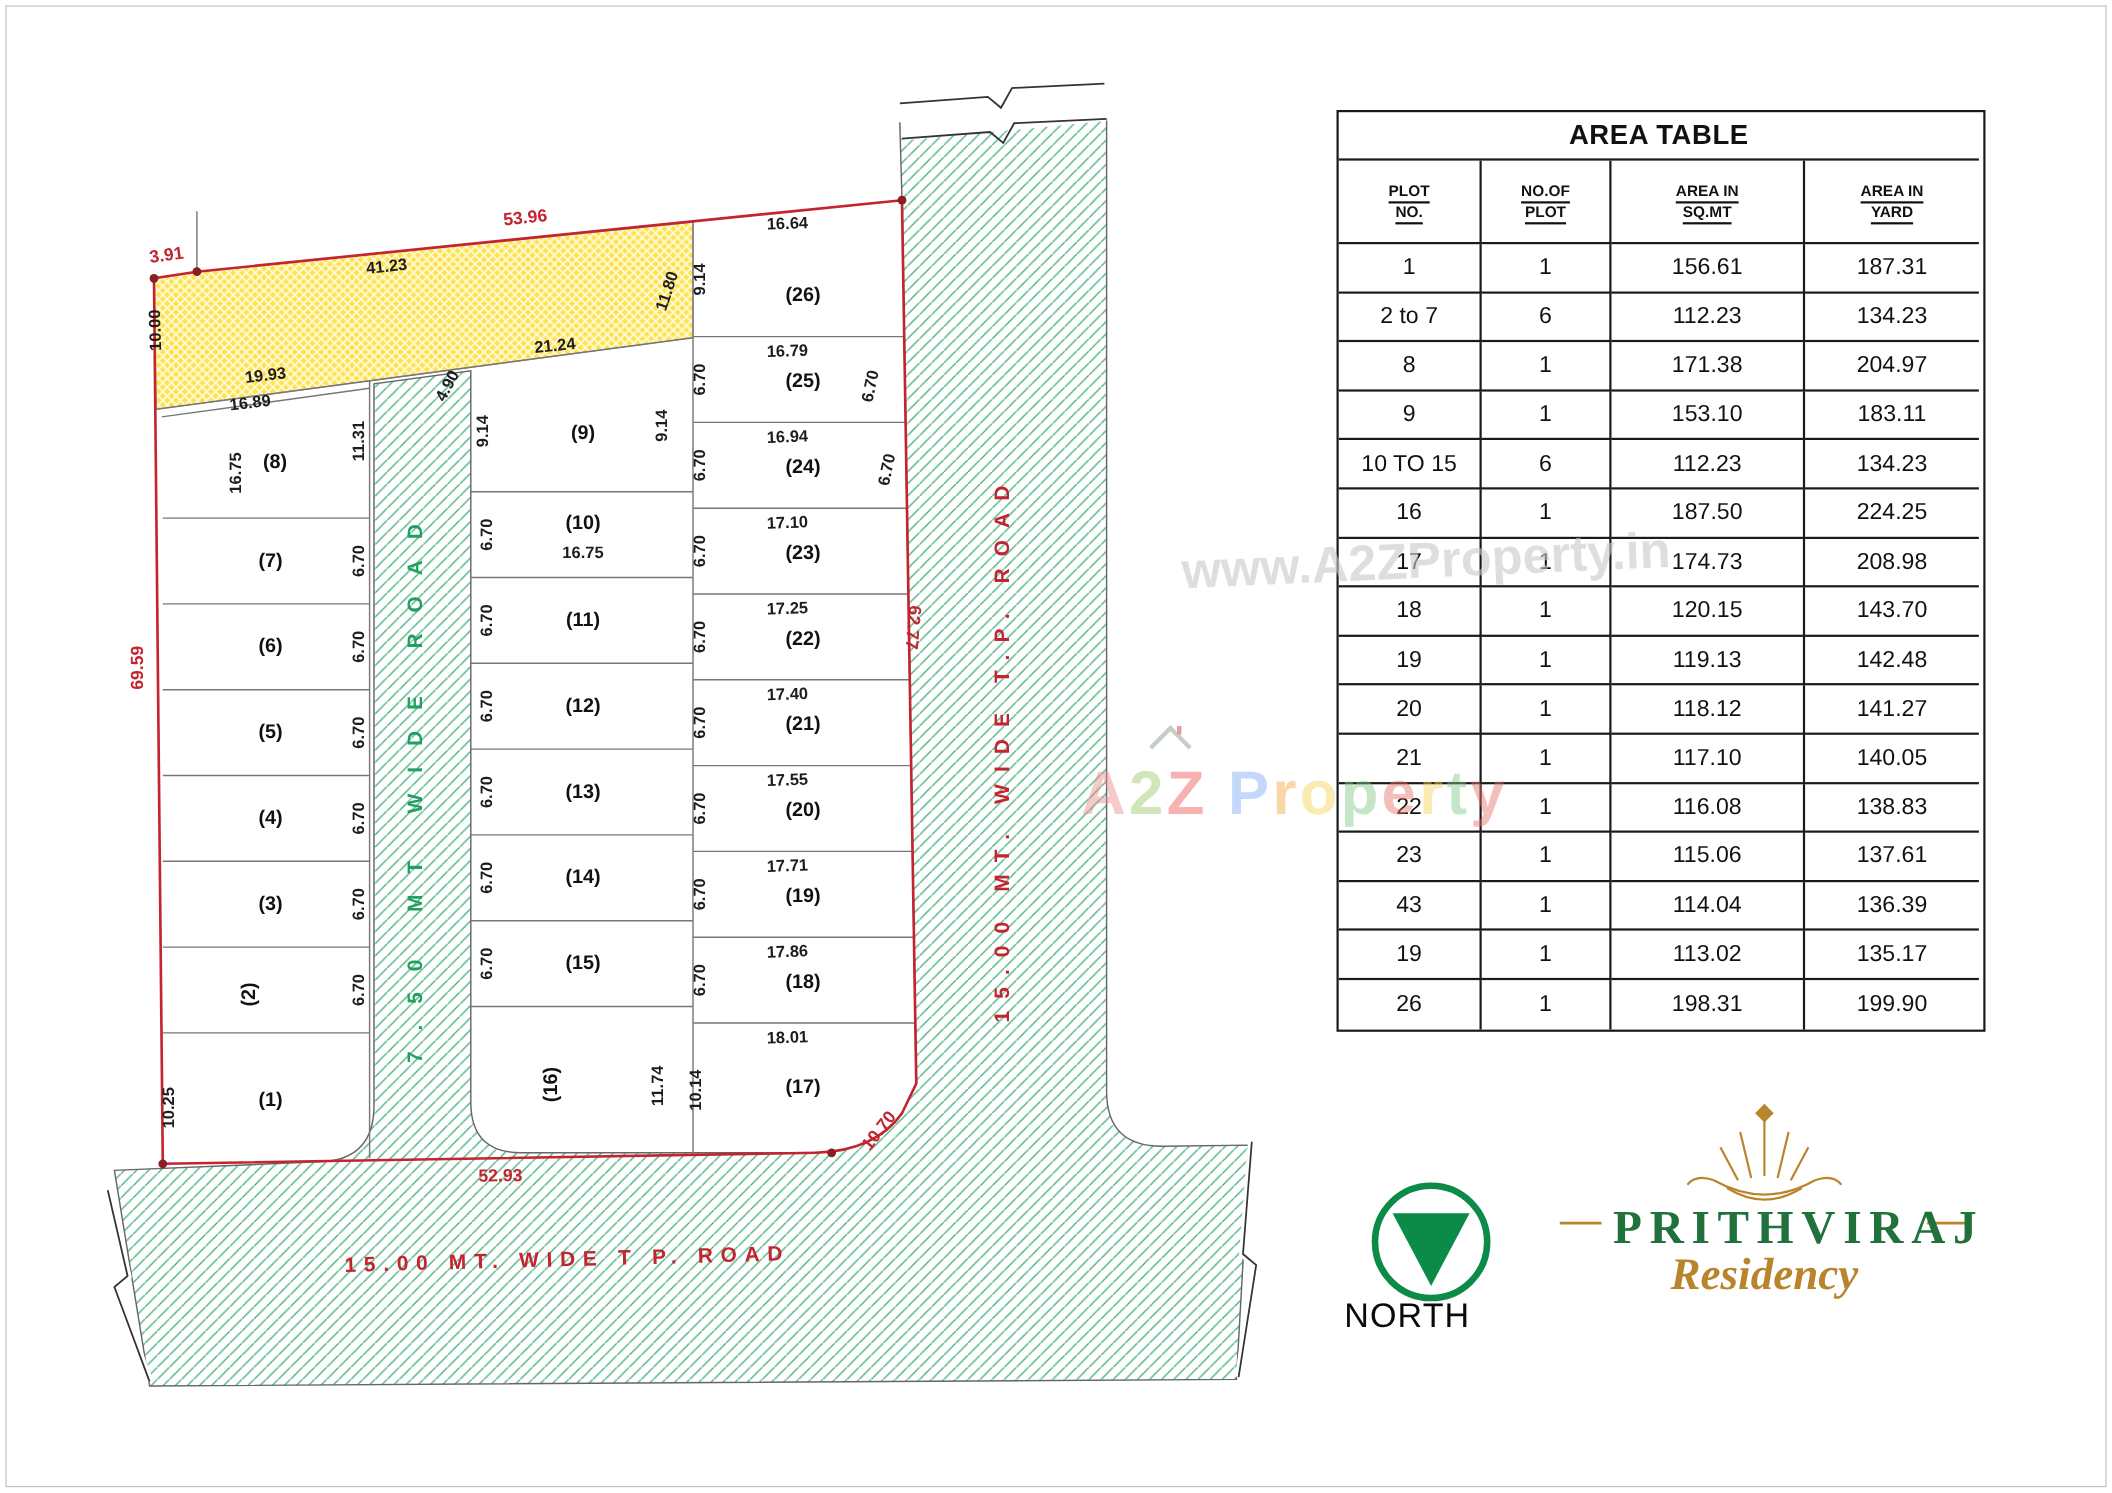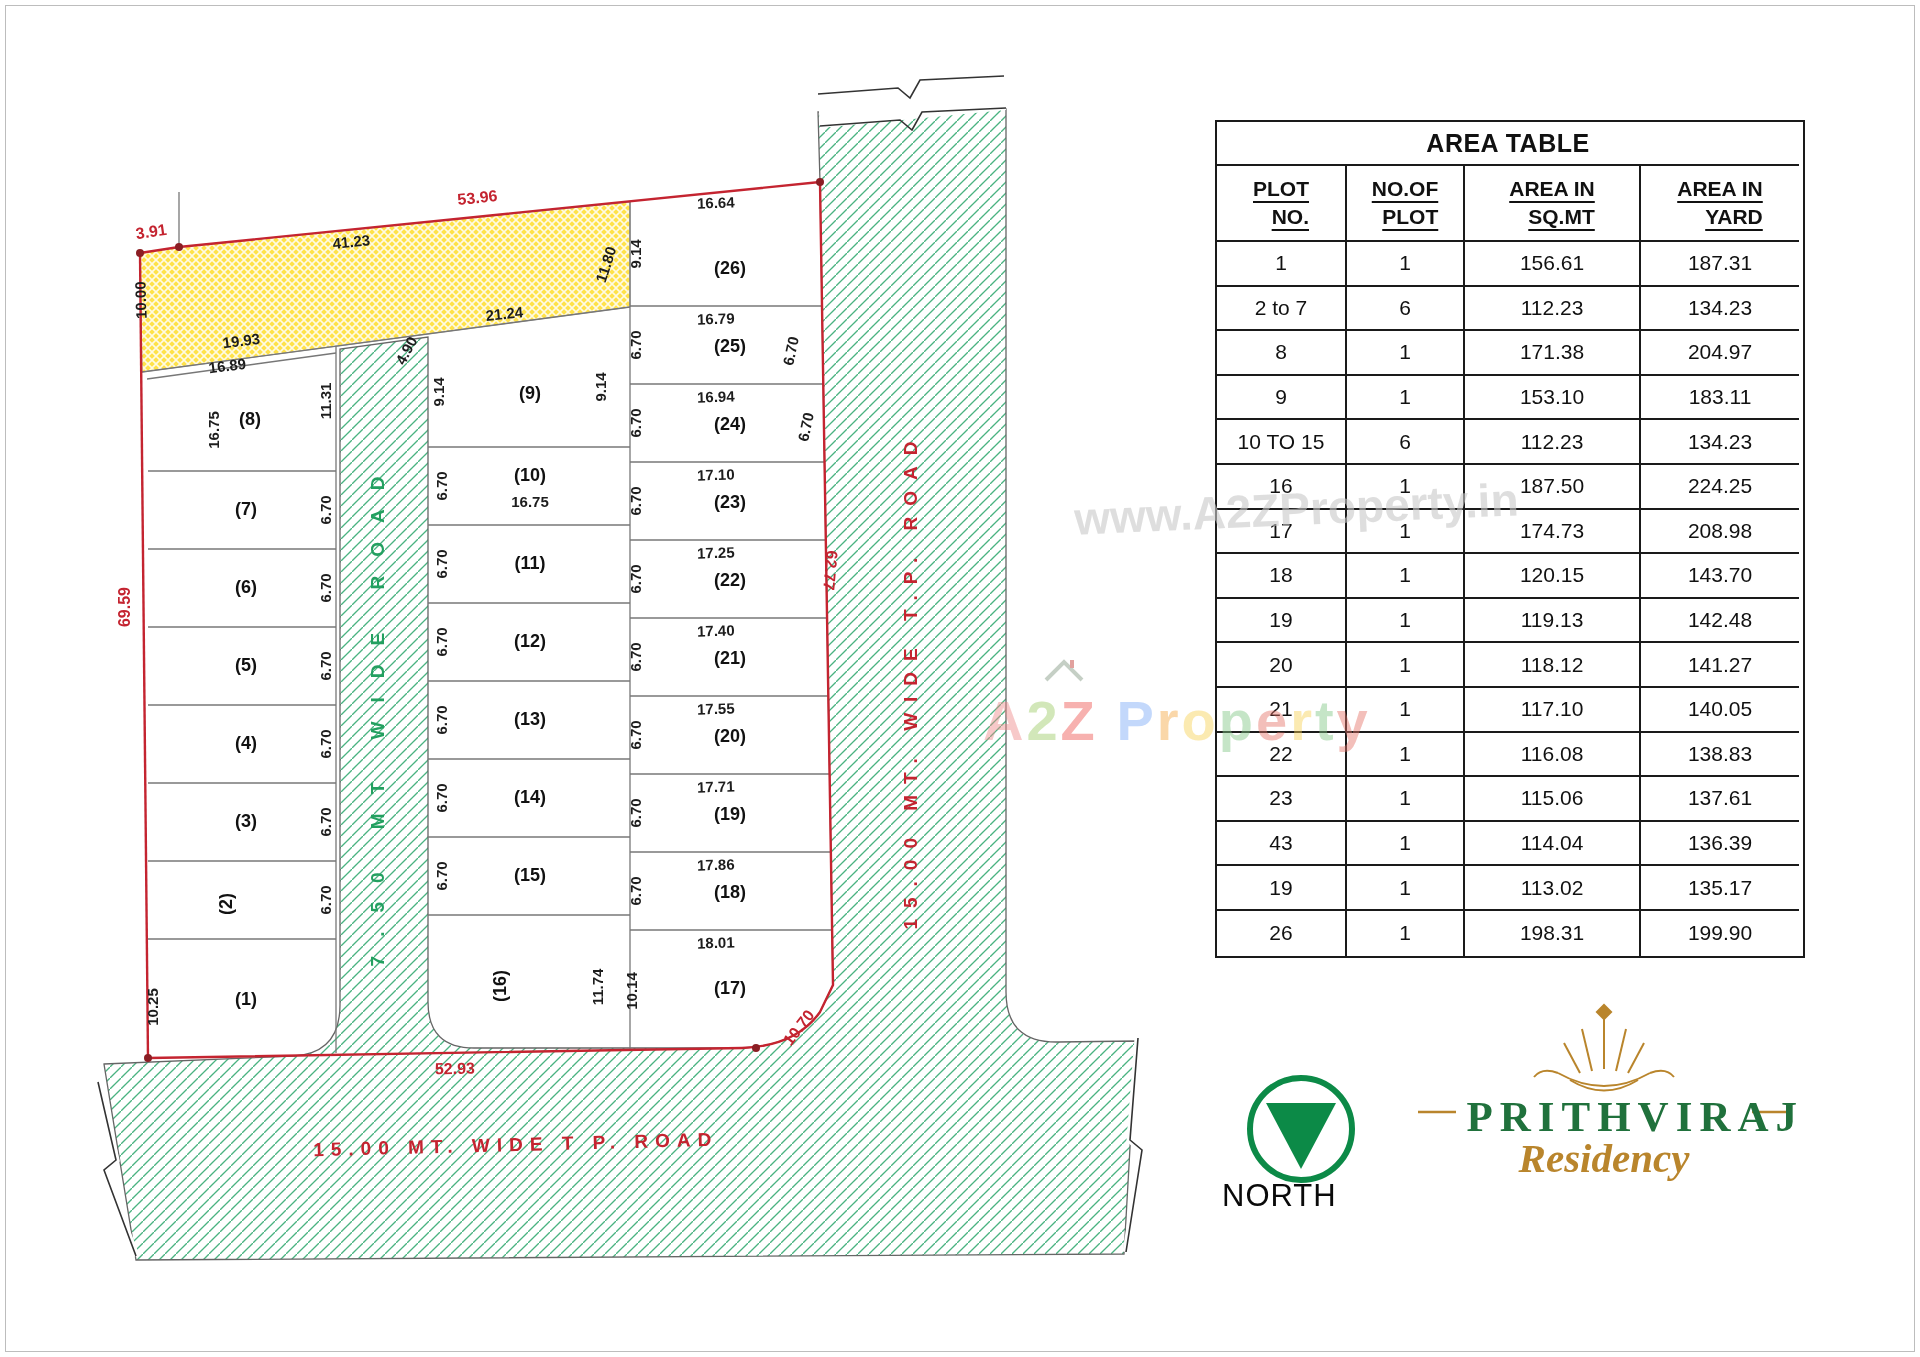--- a/index.html
+++ b/index.html
@@ -10,25 +10,25 @@
   text.blk{font:700 15px "Liberation Sans",sans-serif;fill:#1d1d1d;}
   text.red{font:700 16px "Liberation Sans",sans-serif;fill:#c42430;}
   text.plot{font:700 18px "Liberation Sans",sans-serif;fill:#111;}
   text.roadg{font:700 19px "Liberation Sans",sans-serif;fill:#23a060;}
   text.roadr{font:700 19px "Liberation Sans",sans-serif;fill:#c42430;}
   text.roadb{font:700 19px "Liberation Sans",sans-serif;fill:#c42430;}
 
   
   .tbl{position:absolute;left:1215px;top:100px;width:586px;border:2.5px solid #1a1a1a;
        display:grid;grid-template-columns:130px 118px 176px 158px;
-       grid-template-rows:44px 76px repeat(16,44.6px);background:transparent;color:#111;margin-top:20px;}
+       grid-template-rows:44px 76px repeat(16,44.6px);background:transparent;color:#111;}
   .tbl-title{grid-column:1/-1;display:flex;align-items:center;justify-content:center;
        font-size:25px;font-weight:700;border-bottom:2px solid #1a1a1a;letter-spacing:.5px;}
-  .th{display:flex;align-items:center;justify-content:center;text-align:right;
-       font-size:21px;font-weight:700;white-space:pre-line;line-height:1.35;
+  .th{display:flex;align-items:center;justify-content:center;text-align:center;
+       font-size:14px;font-weight:700;white-space:pre-line;line-height:1.35;
        text-decoration:underline;text-underline-offset:5px;text-decoration-thickness:2px;
        border-right:2px solid #1a1a1a;border-bottom:2px solid #1a1a1a;}
   .td{display:flex;align-items:center;justify-content:center;font-size:21px;
        border-right:2px solid #1a1a1a;border-bottom:2px solid #1a1a1a;}
   .noR{border-right:none;}
   .lastRow{border-bottom:none;}
 
   
   .wm-url{position:absolute;left:1074px;top:482px;font-size:46px;font-weight:700;
        color:#c9c9c9;opacity:.6;transform:rotate(-2.5deg);pointer-events:none;white-space:nowrap;}

